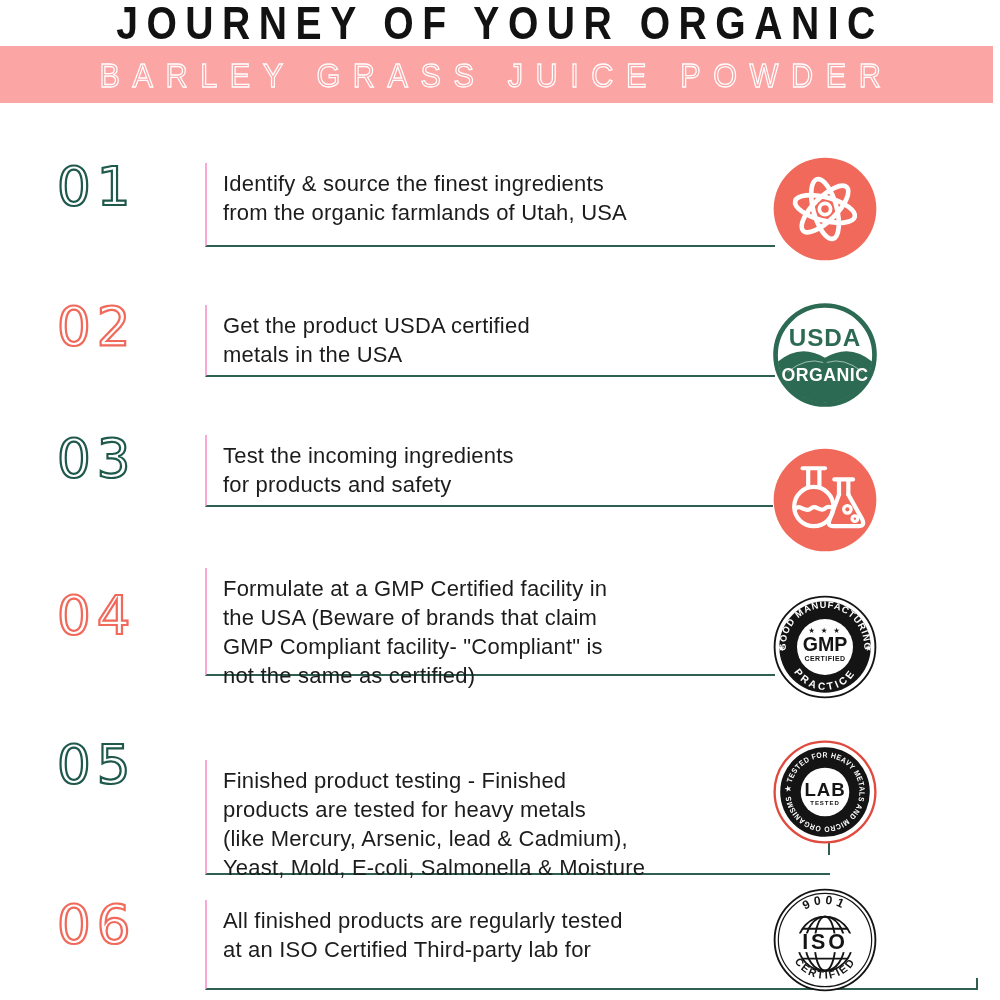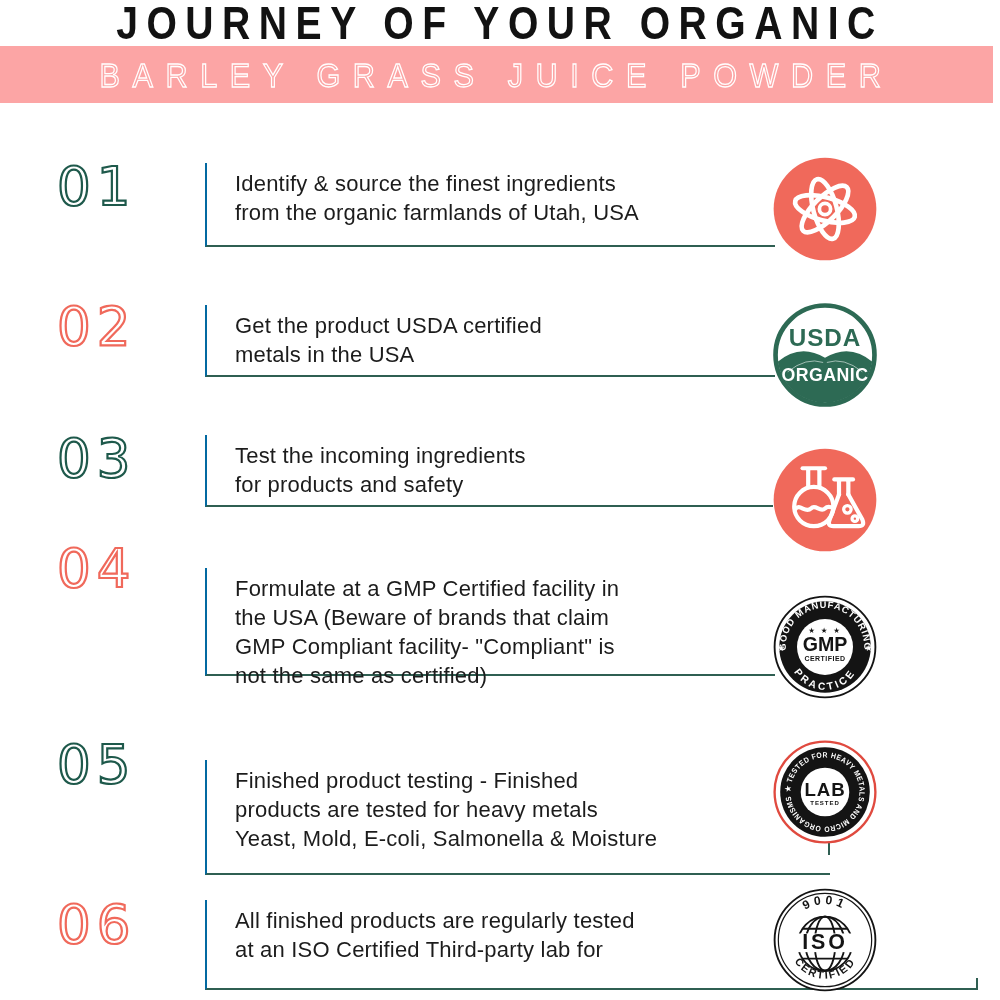--- a/index.html
+++ b/index.html
@@ -32,22 +32,22 @@
   .num.green{color:#1E594B;}
   .num.coral{color:#F0695B;}
   @supports (-webkit-text-stroke: 1px #000){
     .num{color:transparent !important;}
     .num.green{-webkit-text-stroke:2.2px #1E594B;}
     .num.coral{-webkit-text-stroke:2.2px #F0695B;}
   }
   
   .tbox{
     position:absolute;left:205px;
-    border-left:2px solid #0369a1;border-bottom:2px solid #2F5F52;
-    padding:6px 0 0 28px;box-sizing:border-box;
+    border-left:2px solid #f9a8d4;border-bottom:2px solid #2F5F52;
+    padding:6px 0 0 16px;box-sizing:border-box;
   }
   .tline{font-size:22px;line-height:29px;letter-spacing:0.2px;color:#1c1c1c;white-space:nowrap;}
   .tick{position:absolute;width:2px;background:#2F5F52;}
   
   .badge{position:absolute;left:769px;width:112px;height:112px;}
   .badge svg{display:block;width:112px;height:112px;}
 </style>
 </head>
 <body>
 
@@ -116,21 +116,21 @@
         <path d="M 70,38 H 90"></path>
         <path d="M 75,40 V 54"></path>
         <path d="M 85,40 V 54"></path>
         <path d="M 75,54 L 65,81 Q 62,88 69,88 L 96,88 Q 103,88 100,81 L 85,54"></path>
         <circle cx="84" cy="70" r="4" stroke-width="3.5"></circle>
         <circle cx="92" cy="80" r="3" stroke-width="3.5"></circle>
       </g>
     </svg>
   </div>
 
-  <div class="num coral" style="top:542px">04</div>
+  <div class="num coral" style="top:589px">04</div>
   <div class="tbox" style="top:568px;height:108px;width:570px">
     <div class="tline">Formulate at a GMP Certified facility in</div>
     <div class="tline">the USA (Beware of brands that claim</div>
     <div class="tline">GMP Compliant facility- "Compliant" is</div>
     <div class="tline">not the same as certified)</div>
   </div>
   <div class="badge" style="top:591px">
     <svg viewBox="0 0 120 120">
       <defs>
         <path id="gmpTop" d="M 18,60 A 42,42 0 0 1 102,60"></path>
@@ -150,20 +150,21 @@
       <text x="60" y="45" text-anchor="middle" font-size="8" fill="#141414" letter-spacing="2">★ ★ ★</text>
       <text x="60" y="64" text-anchor="middle" font-family="Liberation Sans,sans-serif" font-size="21" font-weight="bold" fill="#141414">GMP</text>
       <text x="60" y="75" text-anchor="middle" font-family="Liberation Sans,sans-serif" font-size="7.5" font-weight="bold" letter-spacing="0.5" fill="#141414">CERTIFIED</text>
     </svg>
   </div>
 
   <div class="num green" style="top:738px">05</div>
   <div class="tbox" style="top:760px;height:115px;width:625px">
     <div class="tline">Finished product testing - Finished</div>
     <div class="tline">products are tested for heavy metals</div>
+    <div class="tline">(like Mercury, Arsenic, lead &amp; Cadmium),</div>
     <div class="tline">Yeast, Mold, E-coli, Salmonella &amp; Moisture</div>
   </div>
   <div class="tick" style="left:828px;top:843px;height:12px"></div>
   <div class="badge" style="top:736px">
     <svg viewBox="0 0 120 120">
       <defs>
         <path id="labRing" d="M 23,60 a 37,37 0 1 1 74,0 a 37,37 0 1 1 -74,0"></path>
       </defs>
       <circle cx="60" cy="60" r="54" fill="#ffffff" stroke="#E04A3F" stroke-width="2.5"></circle>
       <circle cx="60" cy="60" r="48" fill="#141414"></circle>

